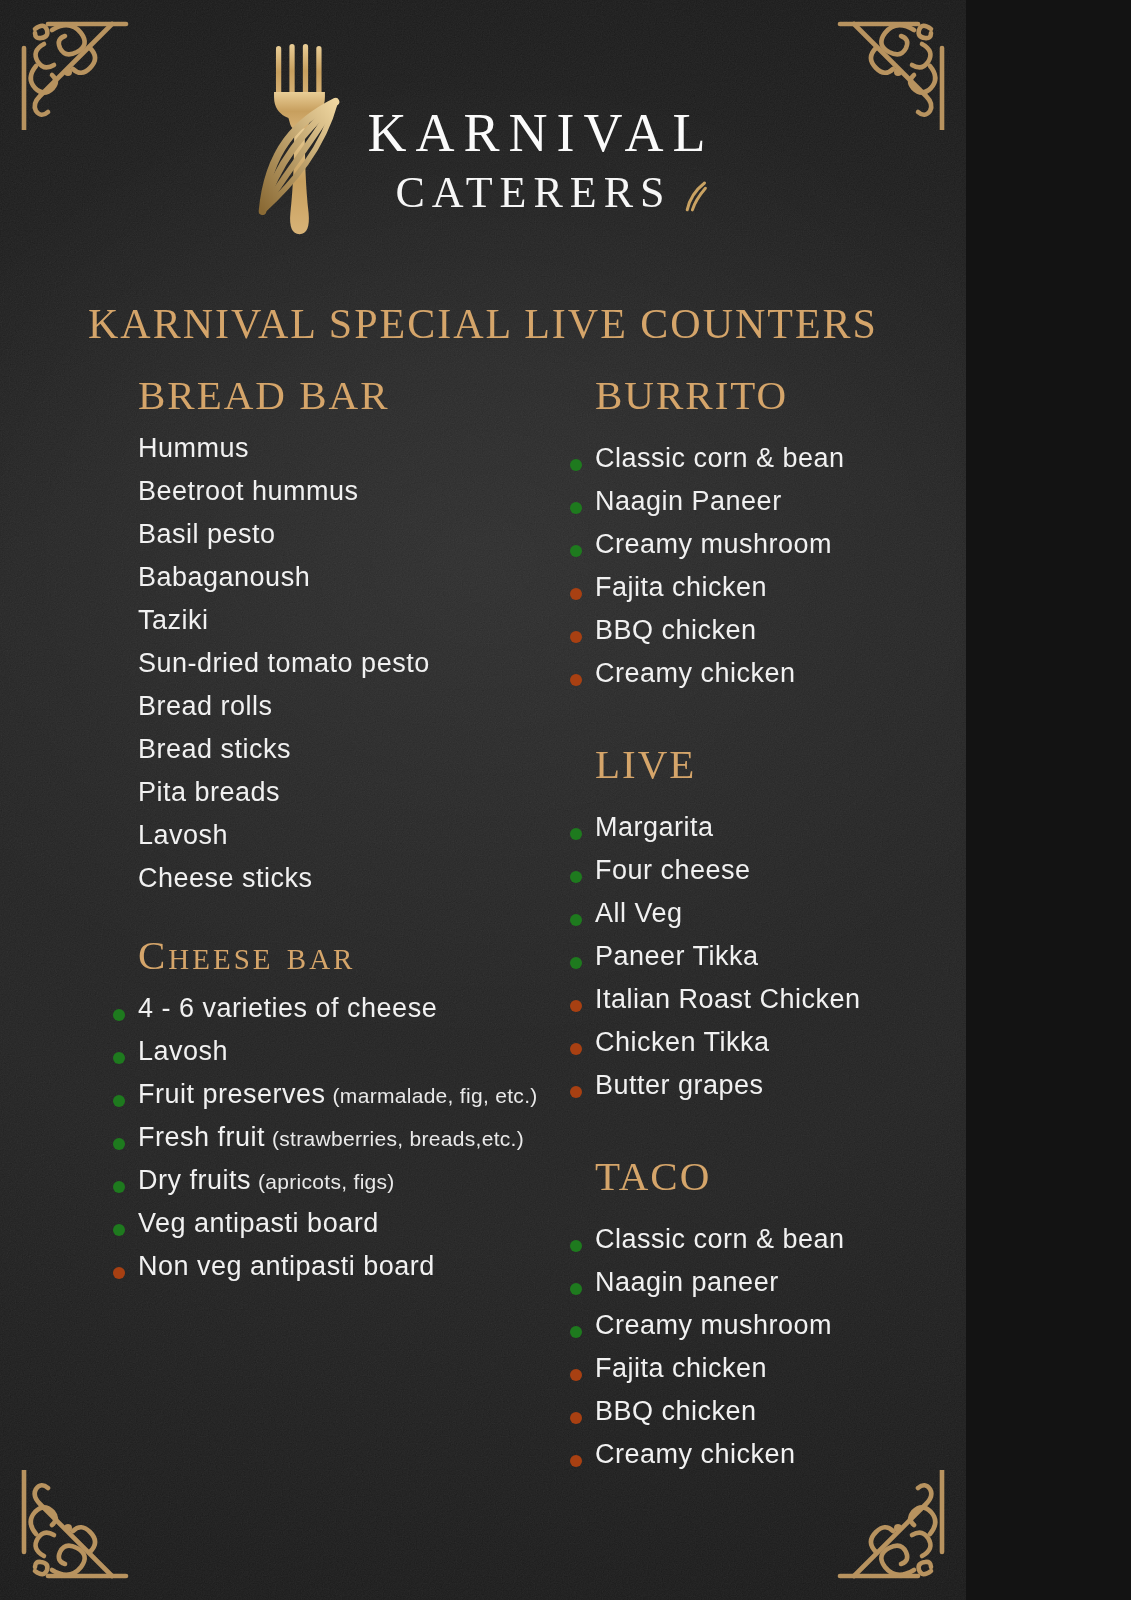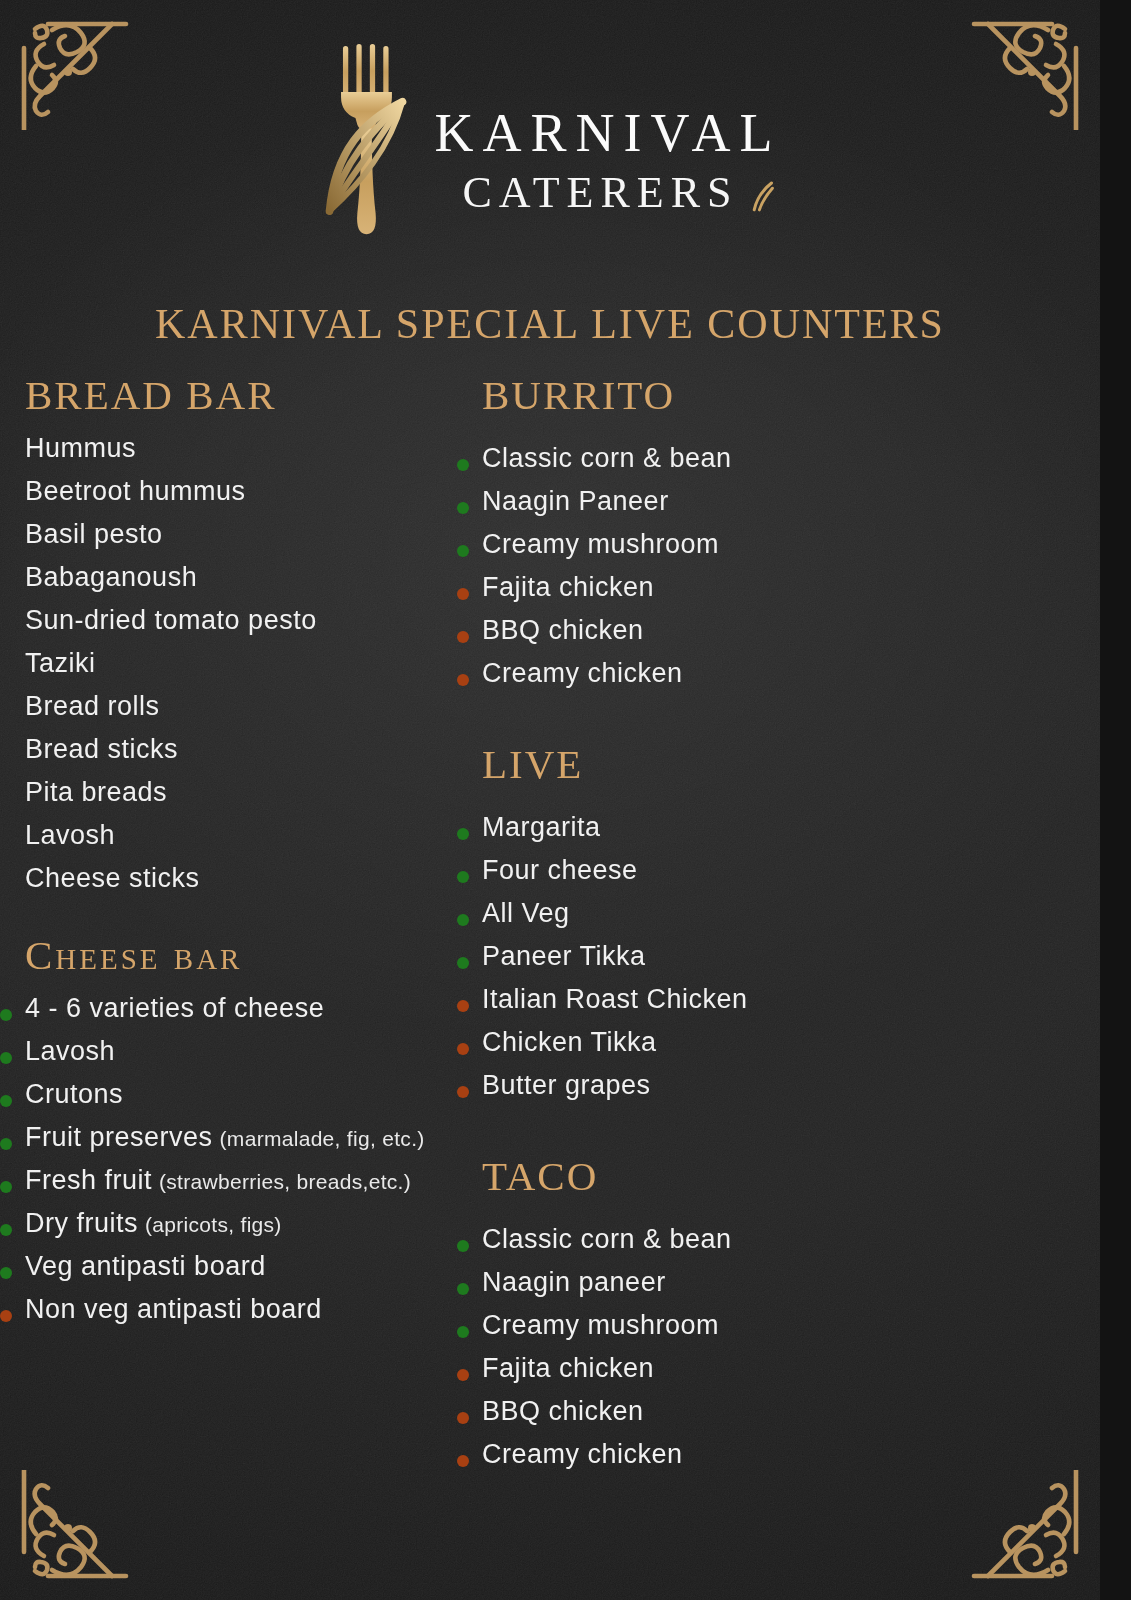--- a/index.html
+++ b/index.html
@@ -4,21 +4,21 @@
 <style>
   * { margin: 0; padding: 0; box-sizing: border-box; }
   html, body { width: 1131px; height: 1600px; }
   body {
     font-family: "Liberation Sans", sans-serif;
     background: #131313;
     overflow: hidden;
   }
   .page {
     position: relative;
-    width: 1100px;
+    width: 966px;
     height: 1600px;
     background:
       radial-gradient(ellipse 900px 700px at 50% 35%, rgba(255,255,255,0.05), rgba(0,0,0,0) 70%),
       radial-gradient(ellipse 1400px 1100px at 50% 50%, #1d1d1d 40%, #141414 75%, #0e0e0e 100%);
     overflow: hidden;
   }
   .noise-overlay {
     position: absolute; inset: 0;
     width: 100%; height: 100%;
     opacity: 0.5;
@@ -74,20 +74,21 @@
     letter-spacing: 2px;
     color: var(--gold, #d5a56a);
     white-space: nowrap;
   }
 
   
   .columns {
     position: absolute;
     top: 372px; left: 0; right: 0;
     display: flex;
+    padding-left: 113px;
     justify-content: center;
   }
   .col { display: flex; flex-direction: column; }
   .col-left  { flex: 0 0 447px; }
   .col-right { flex: 1 1 auto; padding-left: 10px; }
 
   .section-heading {
     font-family: "Liberation Serif", serif;
     font-weight: normal;
     font-size: 41px;
@@ -229,25 +230,25 @@
             <li class="menu-item">
               <span class="dot none"></span>
               <span class="item-label">Basil pesto</span>
             </li>
             <li class="menu-item">
               <span class="dot none"></span>
               <span class="item-label">Babaganoush</span>
             </li>
             <li class="menu-item">
               <span class="dot none"></span>
+              <span class="item-label">Taziki</span>
+            </li>
+            <li class="menu-item">
+              <span class="dot none"></span>
               <span class="item-label">Sun-dried tomato pesto</span>
-            </li>
-            <li class="menu-item">
-              <span class="dot none"></span>
-              <span class="item-label">Taziki</span>
             </li>
             <li class="menu-item">
               <span class="dot none"></span>
               <span class="item-label">Bread rolls</span>
             </li>
             <li class="menu-item">
               <span class="dot none"></span>
               <span class="item-label">Bread sticks</span>
             </li>
             <li class="menu-item">
@@ -267,24 +268,20 @@
         <section class="menu-section">
           <h2 class="section-heading smallcaps">Cheese bar</h2>
           <ul class="item-list">
             <li class="menu-item">
               <span class="dot veg"></span>
               <span class="item-label">4 - 6 varieties of cheese</span>
             </li>
             <li class="menu-item">
               <span class="dot veg"></span>
               <span class="item-label">Lavosh</span>
-            </li>
-            <li class="menu-item">
-              <span class="dot veg"></span>
-              <span class="item-label">Crutons</span>
             </li>
             <li class="menu-item">
               <span class="dot veg"></span>
               <span class="item-label">Fruit preserves</span>
               <span class="item-note">(marmalade, fig, etc.)</span>
             </li>
             <li class="menu-item">
               <span class="dot veg"></span>
               <span class="item-label">Fresh fruit</span>
               <span class="item-note">(strawberries, breads,etc.)</span>

